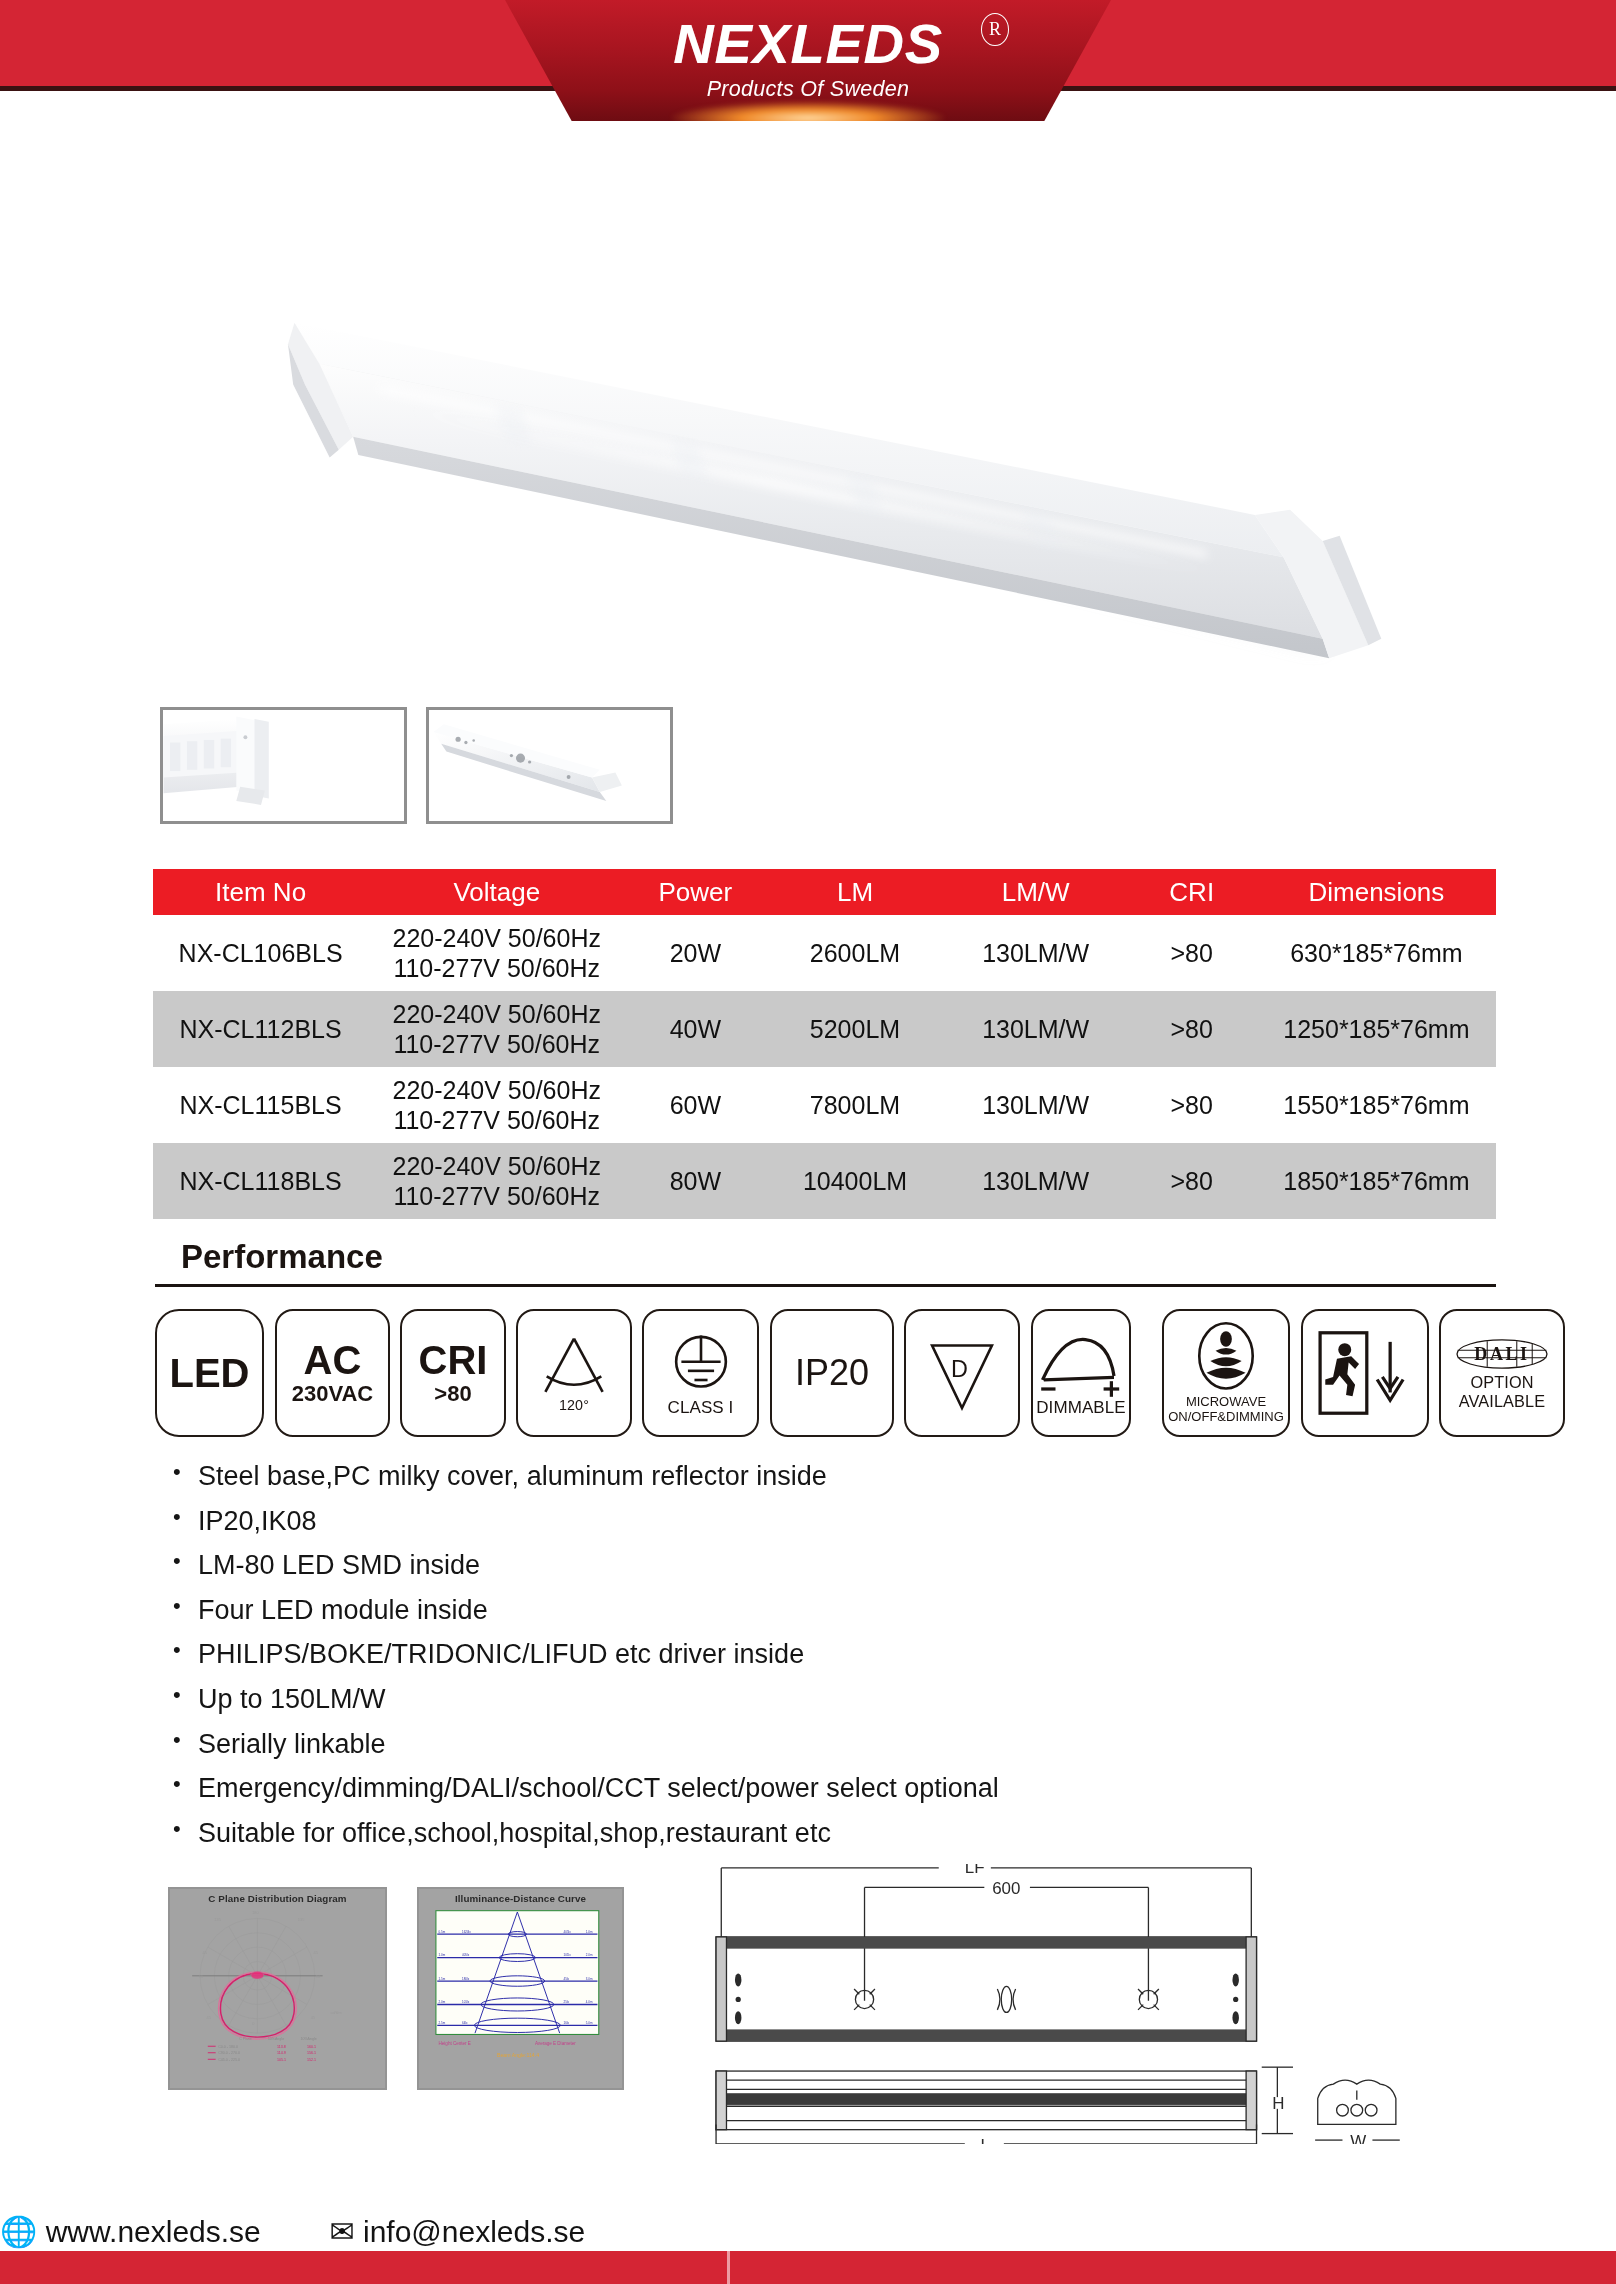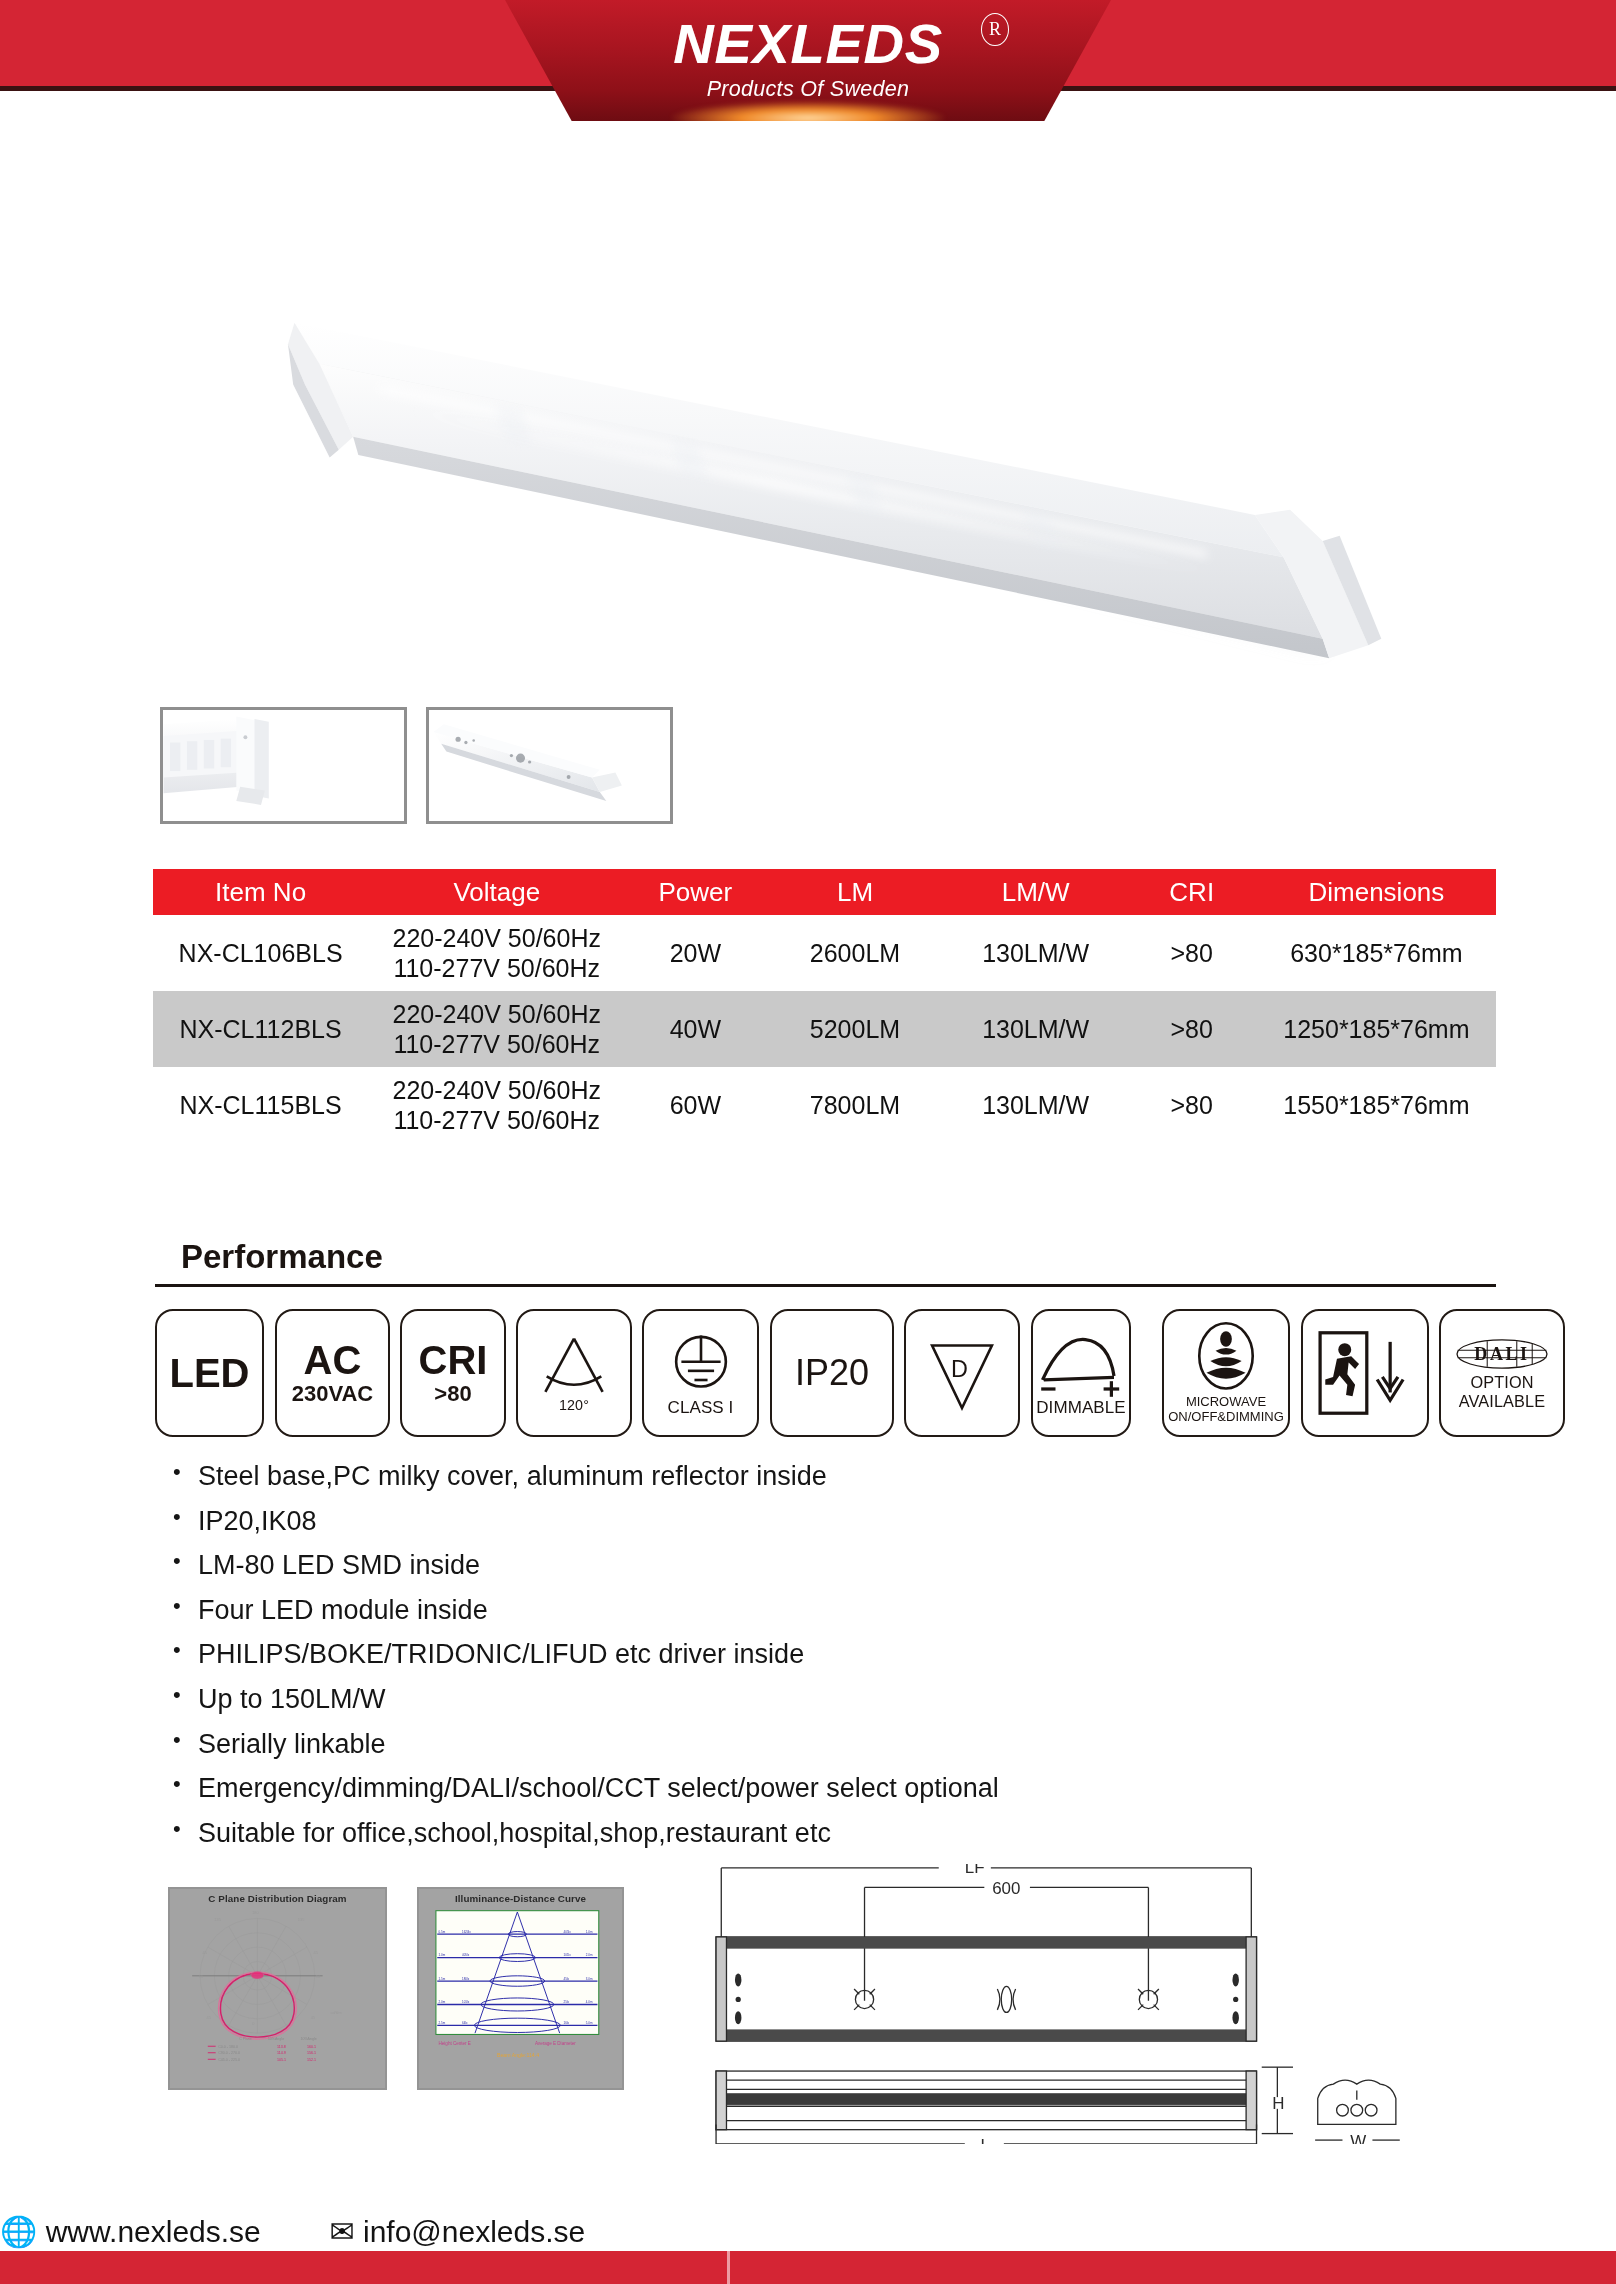--- a/index.html
+++ b/index.html
@@ -112,21 +112,21 @@
     box-sizing:border-box;
     display:flex;flex-direction:column;align-items:center;justify-content:center;
     text-align:center;color:#1b1411;
   }
   .ibox .big{font-size:40px;font-weight:bold;line-height:1;}
   .ibox .sub{font-size:22px;font-weight:bold;line-height:1.1;margin-top:2.6px;}
   .ibox .tiny{font-size:14.3px;line-height:1.15;letter-spacing:0.1px;}
   .ibox .tiny2{font-size:13px;line-height:1.18;}
   .ibox .ip{font-size:36px;line-height:1;}
 
-  .b-led{left:0;width:109px;}
+  .b-led{left:0;width:109px;border-radius:24px;}
   .b-ac{left:120px;width:115px;}
   .b-cri{left:245px;width:106px;}
   .b-ang{left:361px;width:116px;}
   .b-cls{left:487px;width:117px;}
   .b-ip{left:615px;width:124px;}
   .b-d{left:749px;width:116px;}
   .b-dim{left:876px;width:100px;}
   .b-mw{left:1007px;width:128px;}
   .b-emg{left:1146px;width:128px;}
   .b-dali{left:1284px;width:126px;}
@@ -334,20 +334,32 @@
       <td class="volt-cell">
         <div>220-240V 50/60Hz</div>
         <div>110-277V 50/60Hz</div>
       </td>
       <td>60W</td>
       <td>7800LM</td>
       <td>130LM/W</td>
       <td>&gt;80</td>
       <td>1550*185*76mm</td>
     </tr>
+    <tr class="alt">
+      <td>NX-CL118BLS</td>
+      <td class="volt-cell">
+        <div>220-240V 50/60Hz</div>
+        <div>110-277V 50/60Hz</div>
+      </td>
+      <td>80W</td>
+      <td>10400LM</td>
+      <td>130LM/W</td>
+      <td>&gt;80</td>
+      <td>1850*185*76mm</td>
+    </tr>
   </tbody>
 </table>
 
 <div class="perf-title">Performance</div>
 <div class="perf-rule"></div>
 
 <div class="icon-row">
 
   <div class="ibox b-led">
     <div class="big">LED</div>

